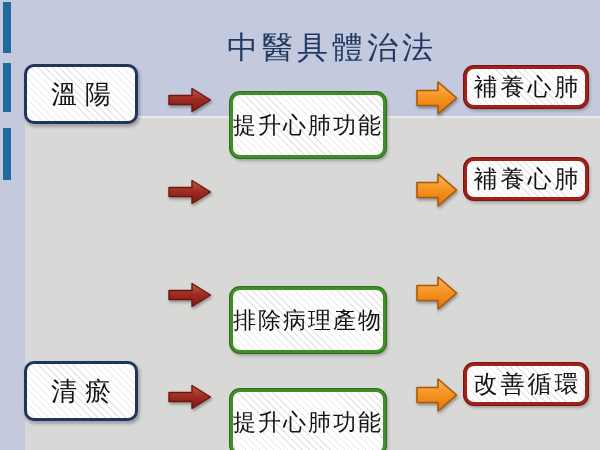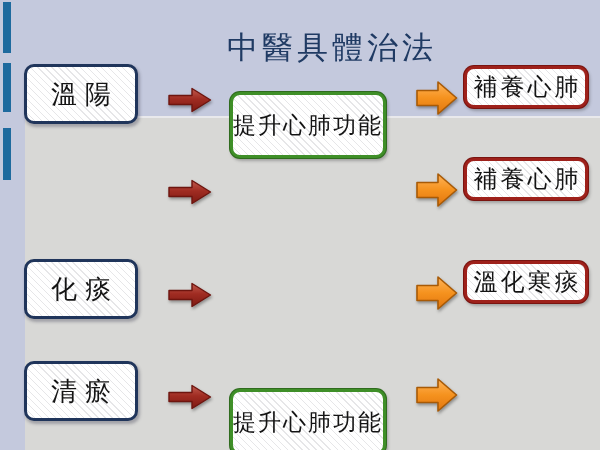--- a/index.html
+++ b/index.html
@@ -125,48 +125,48 @@
     <svg width="42" height="40" viewBox="0 0 42 40">
         <polygon points="1,12.5 22,12.5 22,4 40.5,20 22,36 22,27.5 1,27.5" fill="url(#gradOrange)" stroke="#a85a06" stroke-width="1.6" stroke-linejoin="round"></polygon>
       </svg>
   </div>
   <div class="box box-result">
     <span>補養心肺</span>
   </div>
 </div>
 
 <div class="row r3">
-  <div class="box box-method">
-    <span>化痰</span>
-  </div>
   <div class="arrow arrow-red">
     <svg width="44" height="30" viewBox="0 0 44 30">
         <polygon points="1,10.5 24,10.5 24,3.5 42.5,15 24,26.5 24,19.5 1,19.5" fill="url(#gradRed)" stroke="#6e150f" stroke-width="1.4" stroke-linejoin="round"></polygon>
       </svg>
   </div>
+  <div class="box box-effect">
+    <span>排除病理產物</span>
+  </div>
   <div class="arrow arrow-orange">
     <svg width="42" height="40" viewBox="0 0 42 40">
         <polygon points="1,12.5 22,12.5 22,4 40.5,20 22,36 22,27.5 1,27.5" fill="url(#gradOrange)" stroke="#a85a06" stroke-width="1.6" stroke-linejoin="round"></polygon>
       </svg>
-  </div>
-  <div class="box box-result">
-    <span>溫化寒痰</span>
   </div>
 </div>
 
 <div class="row r4">
   <div class="box box-method">
     <span>清瘀</span>
   </div>
   <div class="arrow arrow-red">
     <svg width="44" height="30" viewBox="0 0 44 30">
         <polygon points="1,10.5 24,10.5 24,3.5 42.5,15 24,26.5 24,19.5 1,19.5" fill="url(#gradRed)" stroke="#6e150f" stroke-width="1.4" stroke-linejoin="round"></polygon>
       </svg>
   </div>
   <div class="box box-effect">
     <span>提升心肺功能</span>
   </div>
   <div class="arrow arrow-orange">
     <svg width="42" height="40" viewBox="0 0 42 40">
         <polygon points="1,12.5 22,12.5 22,4 40.5,20 22,36 22,27.5 1,27.5" fill="url(#gradOrange)" stroke="#a85a06" stroke-width="1.6" stroke-linejoin="round"></polygon>
       </svg>
   </div>
+  <div class="box box-result">
+    <span>改善循環</span>
+  </div>
 </div>
 
 </body></html>

